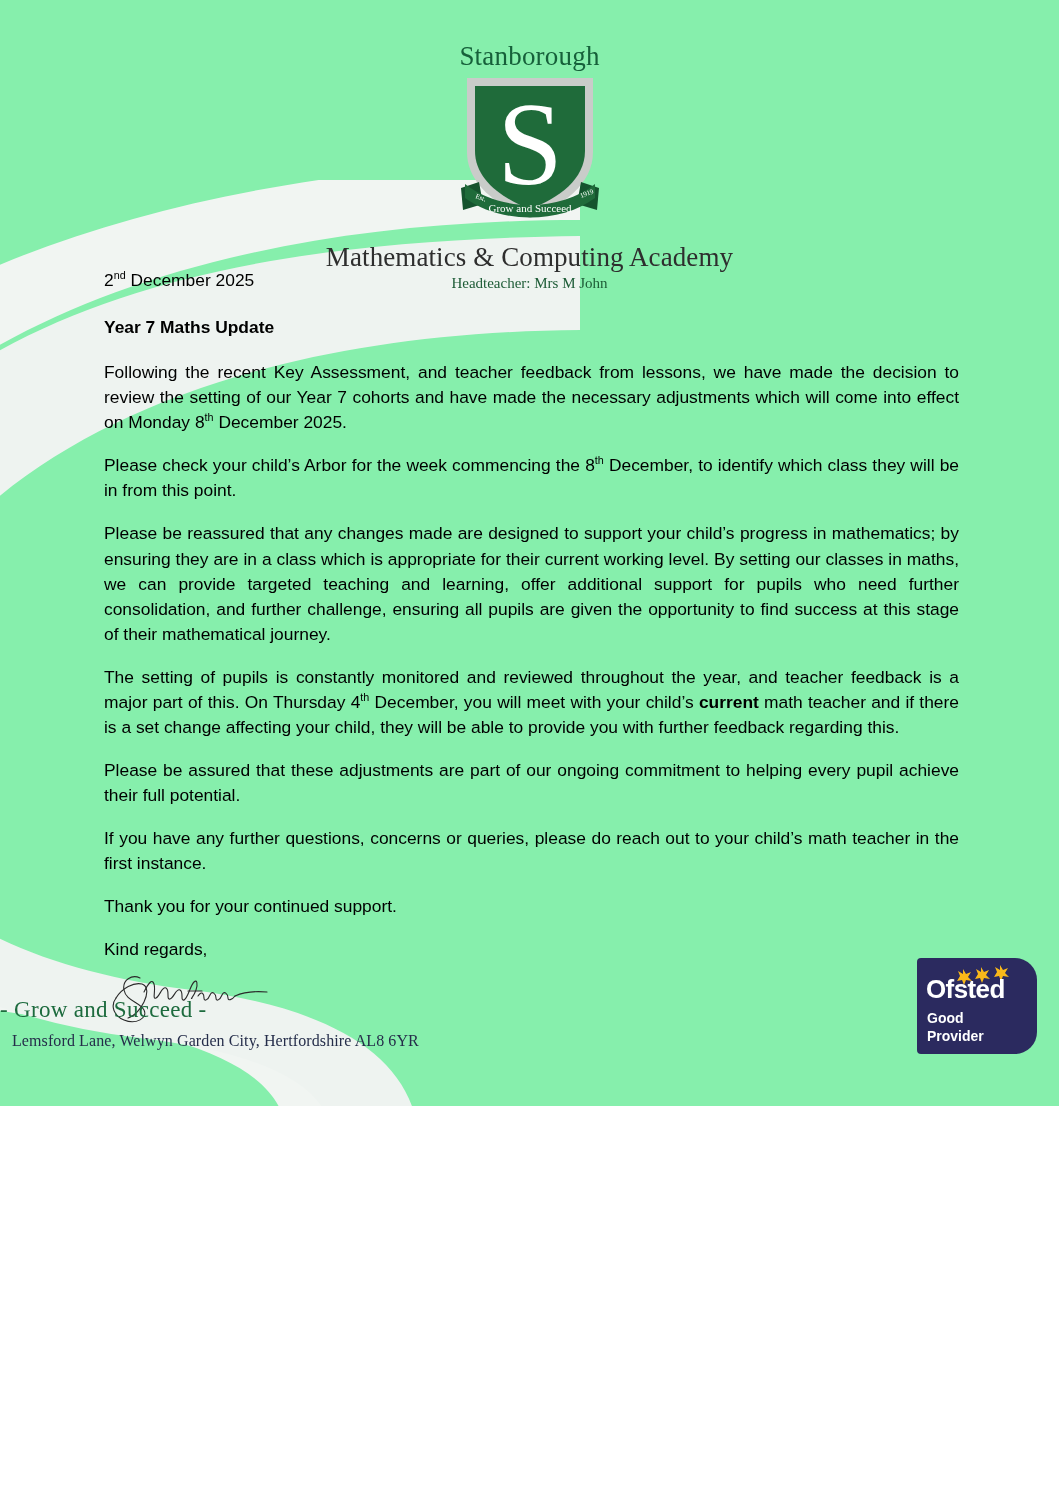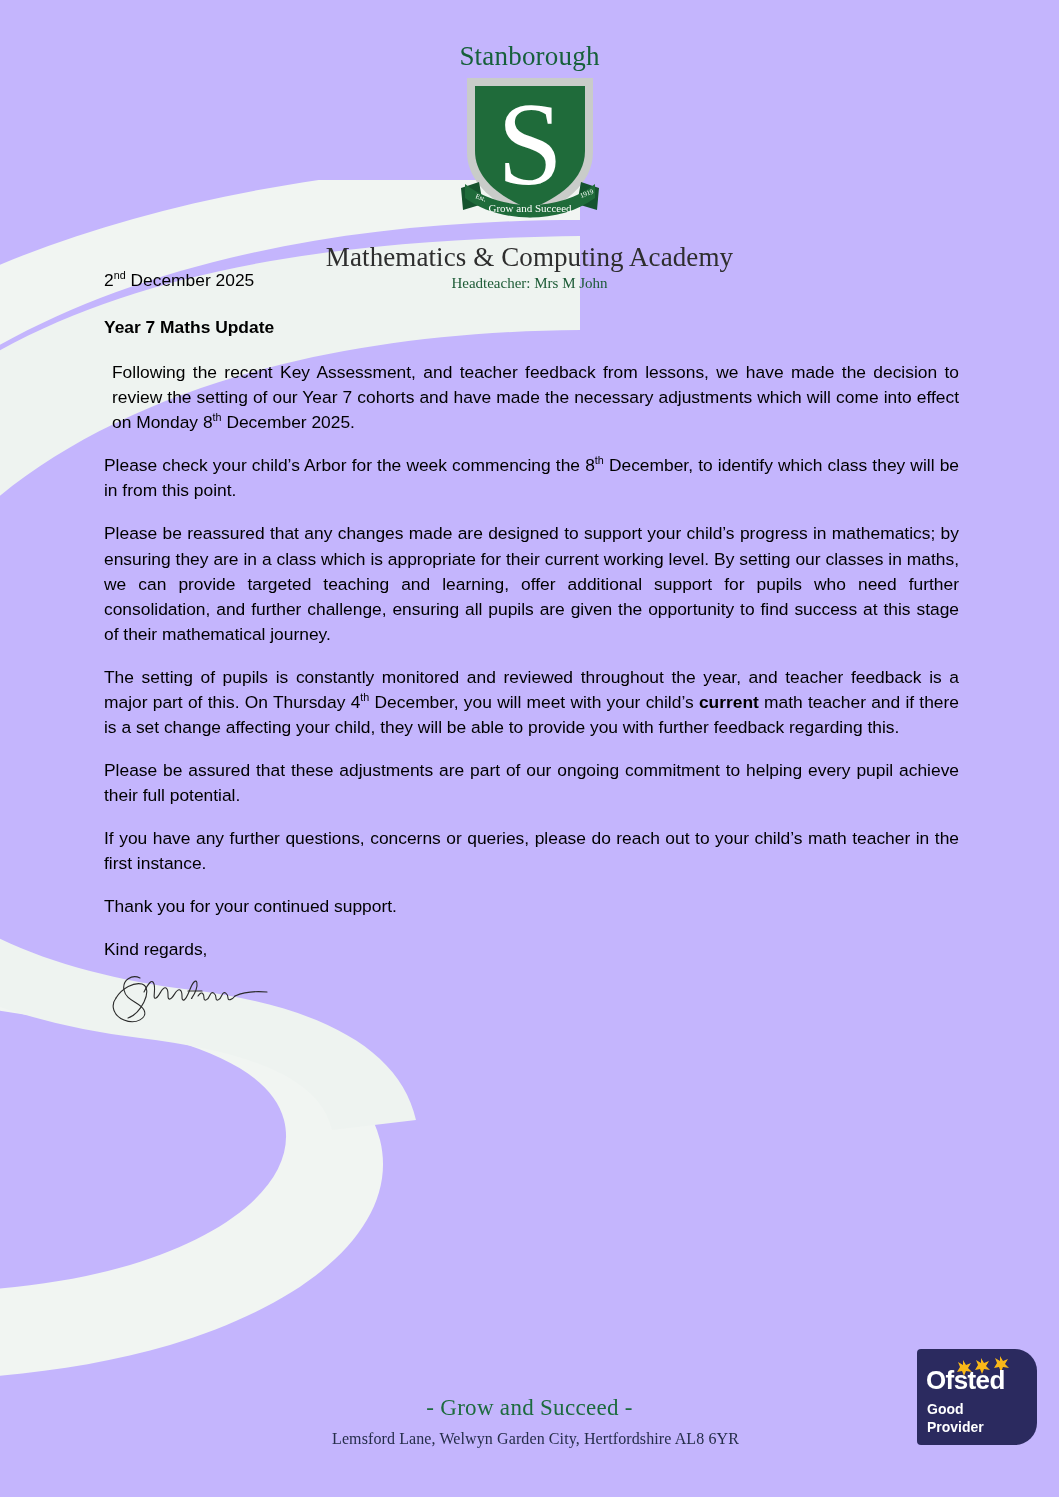--- a/index.html
+++ b/index.html
@@ -4,23 +4,23 @@
 <title>Stanborough Letter</title>
 <style>
   html, body {
     margin: 0;
     padding: 0;
     background: #ffffff;
   }
   .page {
     position: relative;
     width: 1059px;
-    height: 1497px;
+    height: 1106px;
     margin: 0 auto;
-    background: #c4b5fd;
+    background: #86efac;
     overflow: hidden;
     font-family: "Liberation Sans", sans-serif;
   }
 
   
   .watermark {
     position: absolute;
     left: -300px;
     top: 180px;
     width: 900px;
@@ -80,21 +80,21 @@
   .date-line { margin: 0 0 0 0; }
   .salutation { margin: 54px 0 0 0; }
   .subject {
     margin: 22px 0 0 0;
     font-weight: bold;
   }
   p.para {
     margin: 18px 0 0 0;
     text-align: justify;
   }
-  p.para.first { margin-top: 20px; margin-left: 8px; }
+  p.para.first { margin-top: 20px; }
   .nojust { text-align: left; }
   sup {
     font-size: 0.62em;
     vertical-align: super;
     line-height: 0;
   }
   b.inline-bold { font-weight: bold; }
 
   .thanks { margin: 19px 0 0 0; }
   .regards { margin: 19px 0 0 0; }
@@ -106,23 +106,22 @@
   }
   .signoff {
     margin: 4px 0 0 0;
     line-height: 1.42;
   }
 
   
   .footer {
     position: absolute;
     left: 0;
-    bottom: 49px;
+    bottom: 56px;
     width: 100%;
-    text-align: center;
     z-index: 2;
   }
   .motto {
     font-family: "Liberation Serif", serif;
     font-size: 23px;
     color: #1d6b3e;
     letter-spacing: .3px;
   }
   .address {
     font-family: "Liberation Serif", serif;

